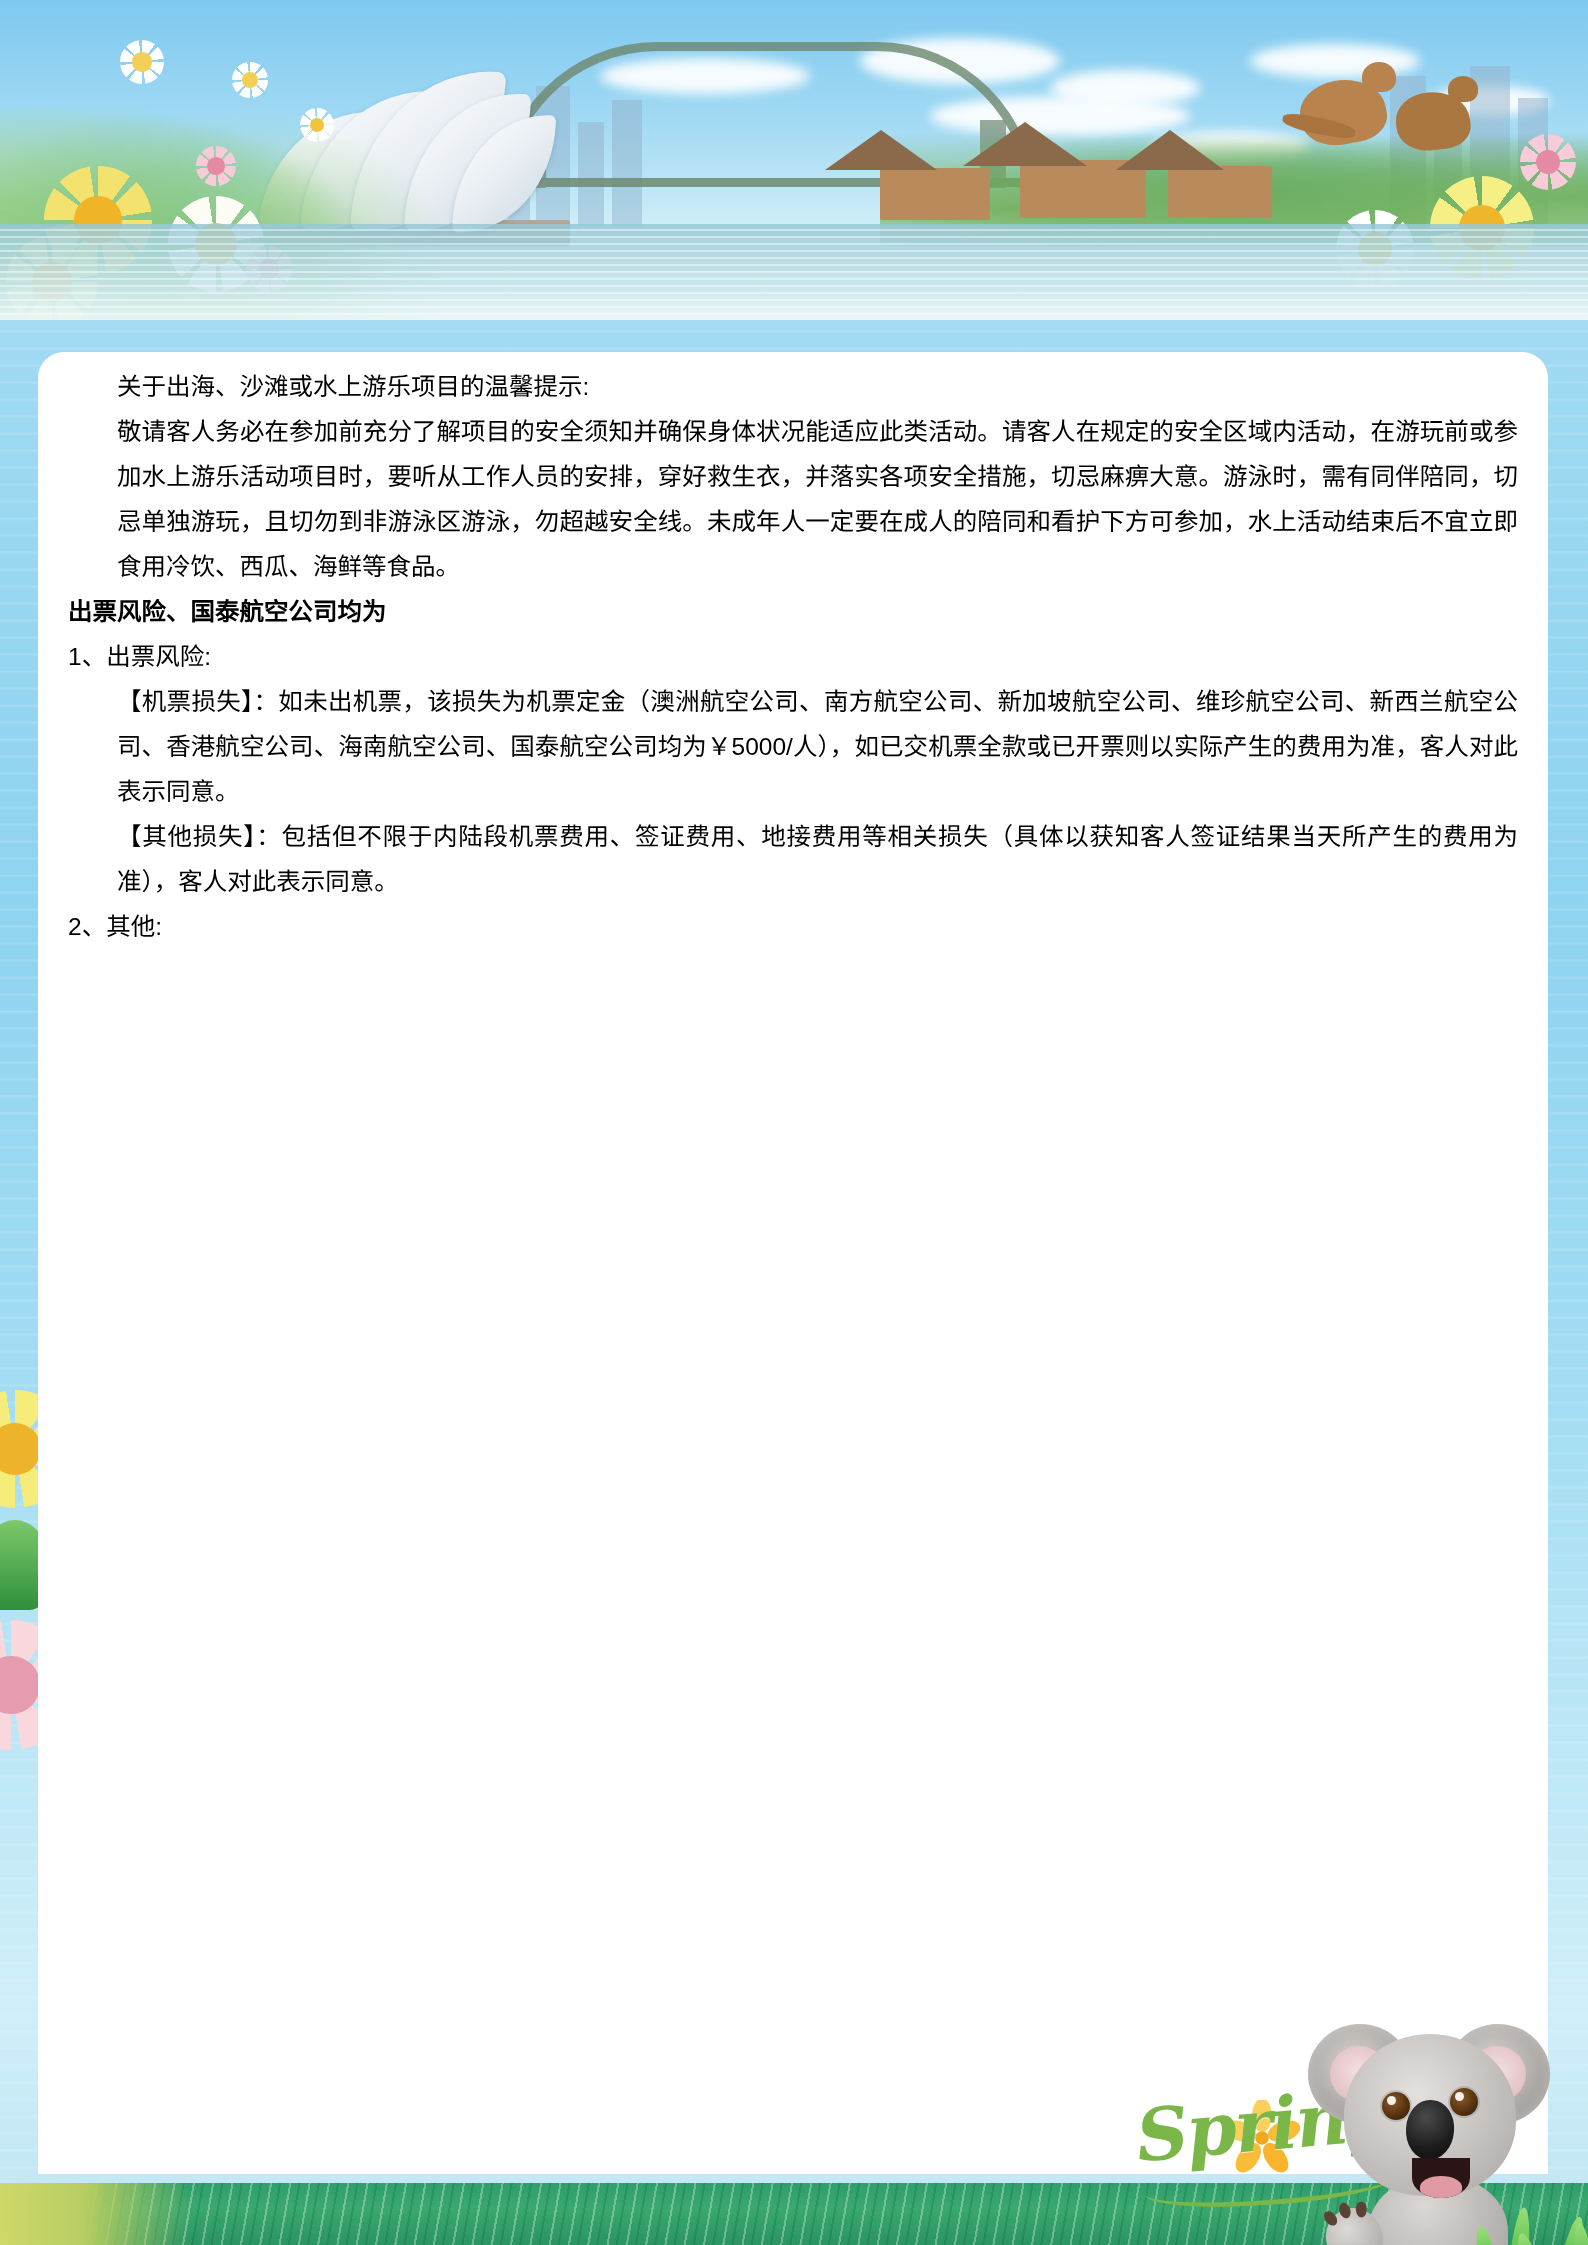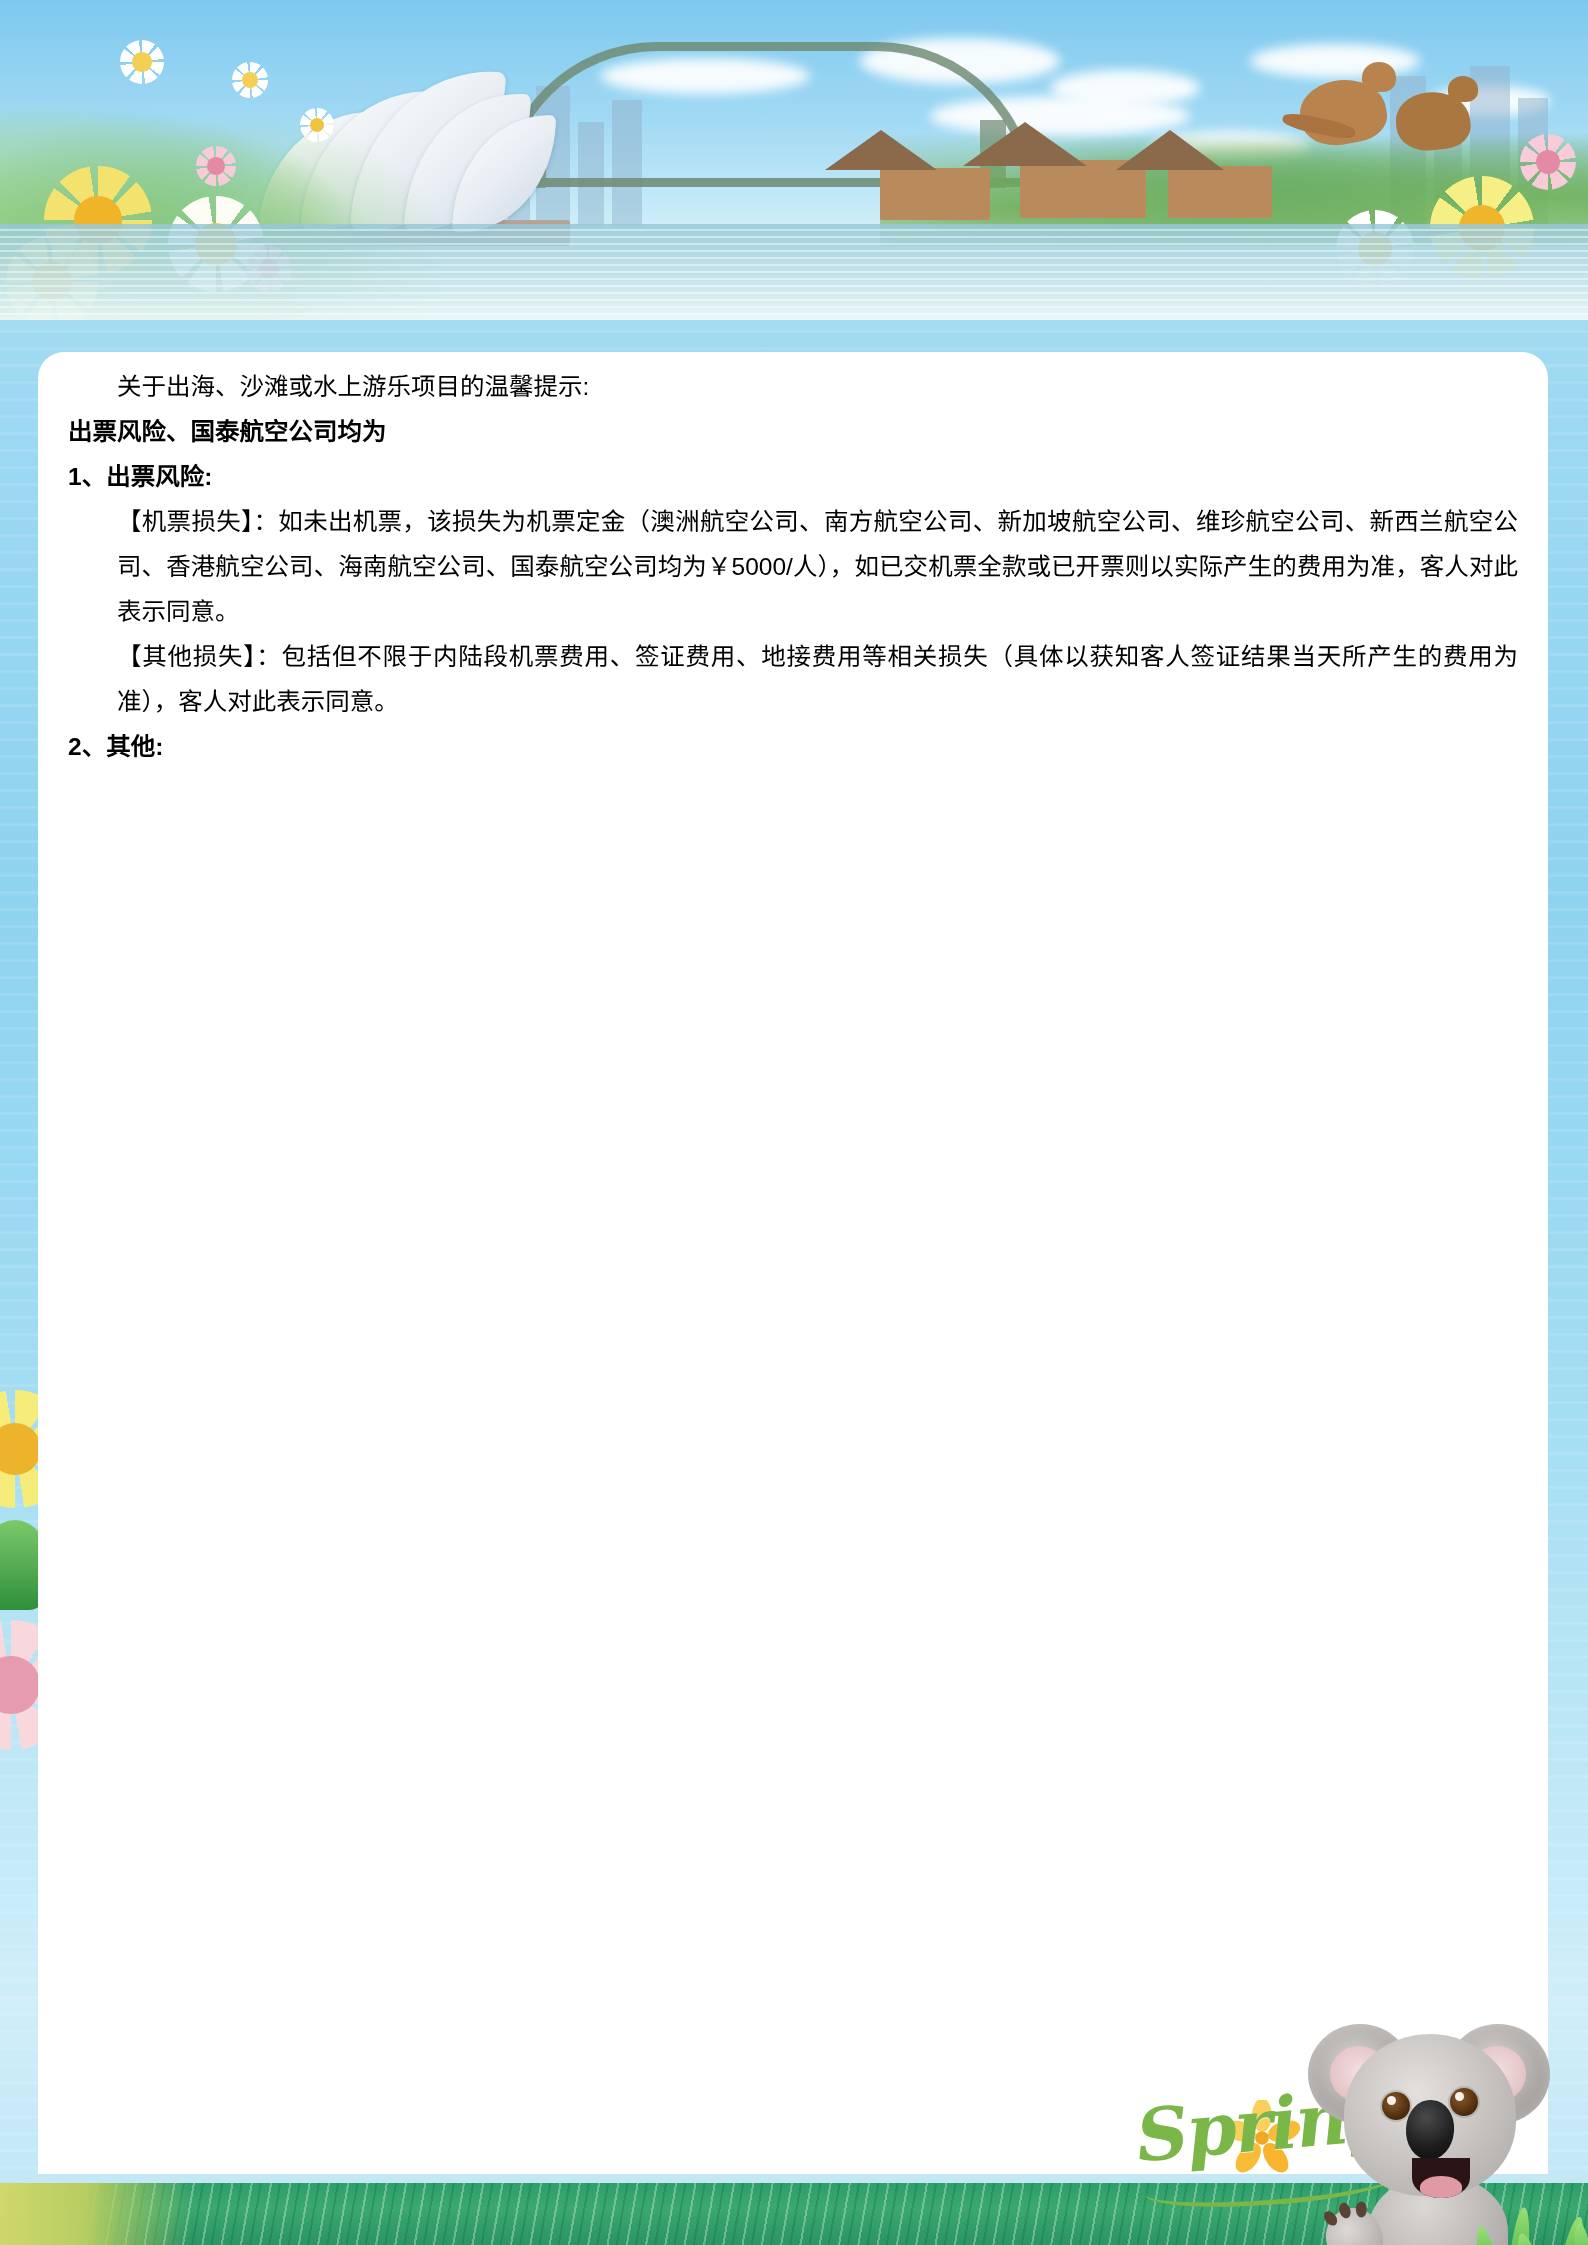--- a/index.html
+++ b/index.html
@@ -274,21 +274,21 @@
     text-indent: 0;
   }
   .para-indent {
     padding-left: 49px;
   }
   .heading-bold {
     font-weight: bold;
     margin-top: 22px;
   }
   .heading-num {
-    font-weight: bold;
+    font-weight: normal;
   }
 
   
   .brand {
     position: absolute;
     left: 1128px;
     top: 1960px;
     width: 440px;
     height: 285px;
   }
@@ -502,20 +502,21 @@
 
   <div class="edge-flowers-left">
     <div class="daisy" style="--pc:#f5ec7a; --cc:#edb32a; left:-34px; top:70px;  width:118px; height:118px;"></div>
     <div class="daisy" style="--pc:#f8d7dd; --cc:#e79bae; left:-44px; top:300px; width:130px; height:130px;"></div>
     <div class="ef" style="left:-10px; top:200px; width:70px; height:90px; border-radius:50% 50% 30% 30%; background:linear-gradient(to top,#2f8f3c,#7cc96a);"></div>
   </div>
 
   <div class="sheet">
     <div class="doc" id="doc-body">
         <p class="para para-indent">关于出海、沙滩或水上游乐项目的温馨提示:</p>
+        <p class="para para-indent">敬请客人务必在参加前充分了解项目的安全须知并确保身体状况能适应此类活动。请客人在规定的安全区域内活动，在游玩前或参加水上游乐活动项目时，要听从工作人员的安排，穿好救生衣，并落实各项安全措施，切忌麻痹大意。游泳时，需有同伴陪同，切忌单独游玩，且切勿到非游泳区游泳，勿超越安全线。未成年人一定要在成人的陪同和看护下方可参加，水上活动结束后不宜立即食用冷饮、西瓜、海鲜等食品。</p>
         <p class="para heading-bold">出票风险、国泰航空公司均为</p>
         <p class="para heading-num">1、出票风险:</p>
         <p class="para para-indent">【机票损失】：如未出机票，该损失为机票定金（澳洲航空公司、南方航空公司、新加坡航空公司、维珍航空公司、新西兰航空公司、香港航空公司、海南航空公司、国泰航空公司均为￥5000/人），如已交机票全款或已开票则以实际产生的费用为准，客人对此表示同意。</p>
         <p class="para para-indent">【其他损失】：包括但不限于内陆段机票费用、签证费用、地接费用等相关损失（具体以获知客人签证结果当天所产生的费用为准），客人对此表示同意。</p>
         <p class="para heading-num">2、其他:</p>
       </div>
   </div>
 
   <div class="brand">
     <div class="spring-swash"></div>

